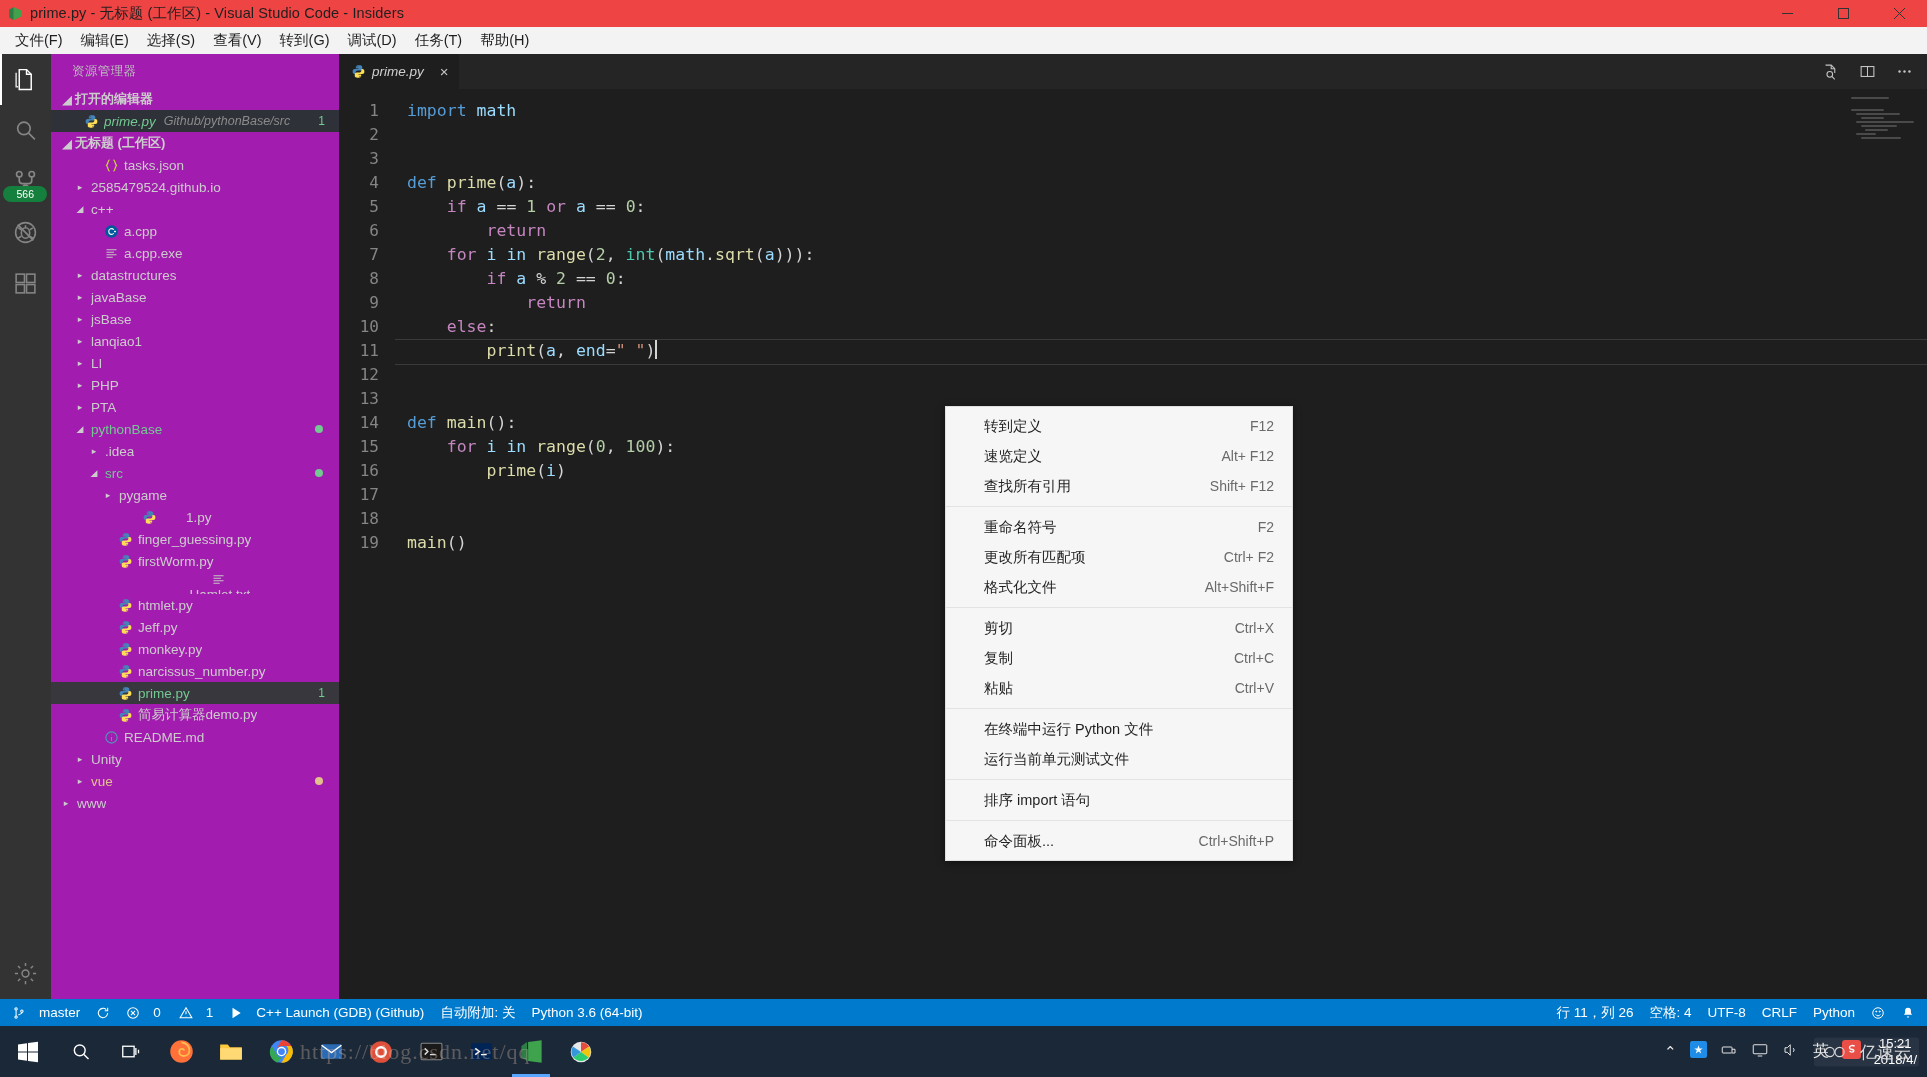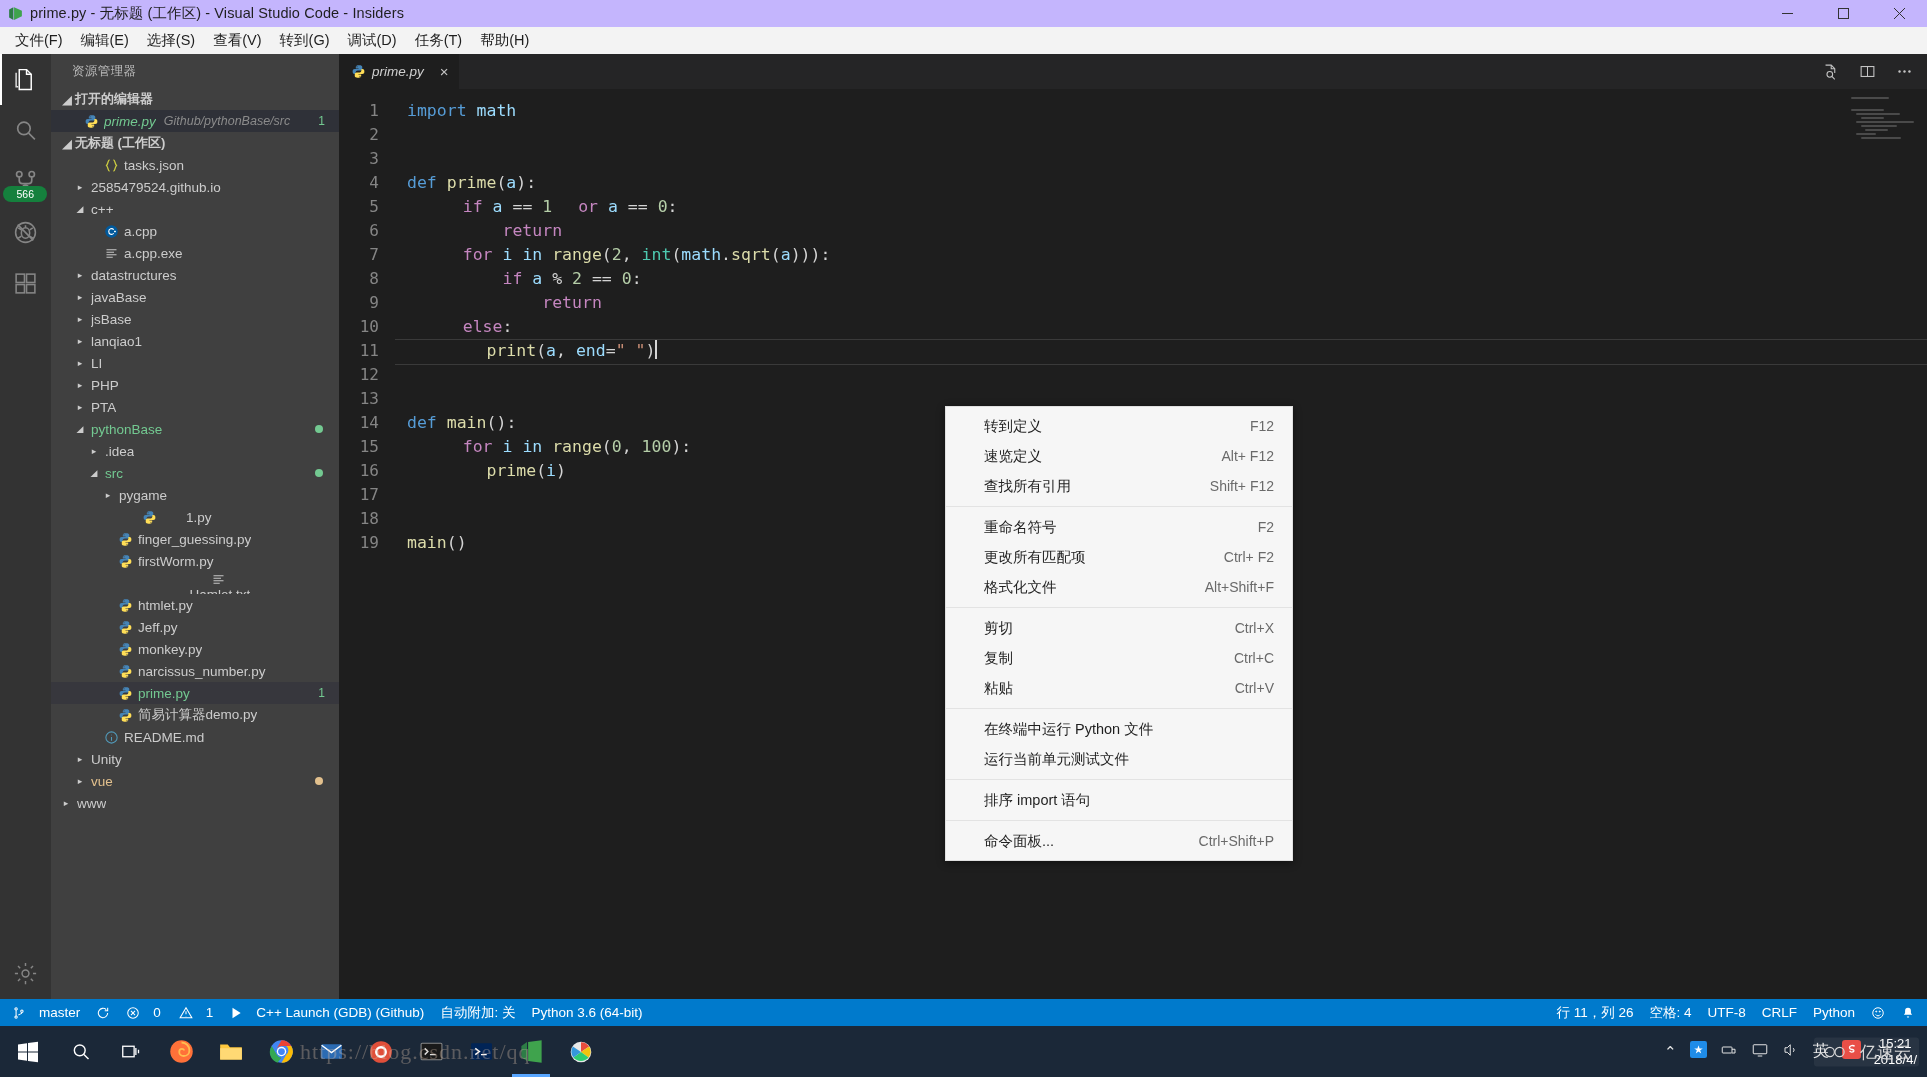--- a/index.html
+++ b/index.html
@@ -6,21 +6,21 @@
   html, body {
     width: 1927px; height: 1077px;
     background: #1e1e1e;
     font-family: "Liberation Sans", "DejaVu Sans", sans-serif;
     overflow: hidden;
   }
   .app { position: relative; width: 1927px; height: 1077px; display: flex; flex-direction: column; }
 
   
   .titlebar {
-    height: 27px; background: #c4b5fd; display: flex; align-items: center;
+    height: 27px; background: #ef4444; display: flex; align-items: center;
     flex: 0 0 27px; position: relative;
   }
   .tb-logo { width: 30px; display: flex; align-items: center; justify-content: center; }
   .tb-logo svg { width: 17px; height: 17px; }
   .tb-title { font-size: 14.5px; color: #1f1f1f; letter-spacing: .1px; }
   .tb-wincontrols { position: absolute; right: 0; top: 0; height: 27px; display: flex; }
   .wc { width: 56px; height: 27px; display: flex; align-items: center; justify-content: center; }
   .wc svg { width: 11px; height: 11px; }
 
   
@@ -51,21 +51,21 @@
   .act-icon svg { width: 25px; height: 25px; }
   .act-badge {
     position: absolute; bottom: 5px; right: 4px; background: #15803d; color: #fff;
     font-size: 10.5px; border-radius: 9px; padding: 1px 13px; min-width: 22px; text-align: center;
     line-height: 14px; font-weight: 400;
   }
   .act-bottom { margin-top: auto; }
 
   
   .sidebar {
-    width: 288px; background: #404040; flex: 0 0 288px; display: flex; flex-direction: column;
+    width: 288px; background: #a21caf; flex: 0 0 288px; display: flex; flex-direction: column;
     overflow: hidden;
   }
   .sb-title {
     height: 34px; display: flex; align-items: center; padding-left: 21px;
     font-size: 12.5px; color: #bbbbbb; letter-spacing: .4px;
   }
   .sb-section-header {
     height: 22px; display: flex; align-items: center; padding-left: 8px;
     font-size: 13px; color: #cccccc; font-weight: 700; cursor: pointer;
   }
@@ -125,21 +125,21 @@
   .code {
     flex: 1; padding-top: 10px; font-family: "DejaVu Sans Mono", "Liberation Mono", monospace;
     font-size: 16.5px; line-height: 24px; color: #d4d4d4; white-space: pre; position: relative;
   }
   .code .ln { height: 24px; position: relative; padding-left: 6px; }
   .code .ln.current::after {
     content:''; position:absolute; left:-6px; right:-1000px; top:0; height:24px;
     border-top:1px solid #3a3a3a; border-bottom:1px solid #3a3a3a; pointer-events:none;
   }
   .kw   { color: #569cd6; }
-  .kw2  { color: #c586c0; margin-left: 16px; }
+  .kw2  { color: #c586c0; }
   .fn   { color: #dcdcaa; }
   .bi   { color: #4ec9b0; }
   .num  { color: #b5cea8; }
   .str  { color: #ce9178; }
   .var  { color: #9cdcfe; }
   .op   { color: #d4d4d4; }
   .cursor-bar {
     display:inline-block; width:2px; height:19px; background:#d4d4d4; vertical-align:-3px;
   }
   .minimap {

